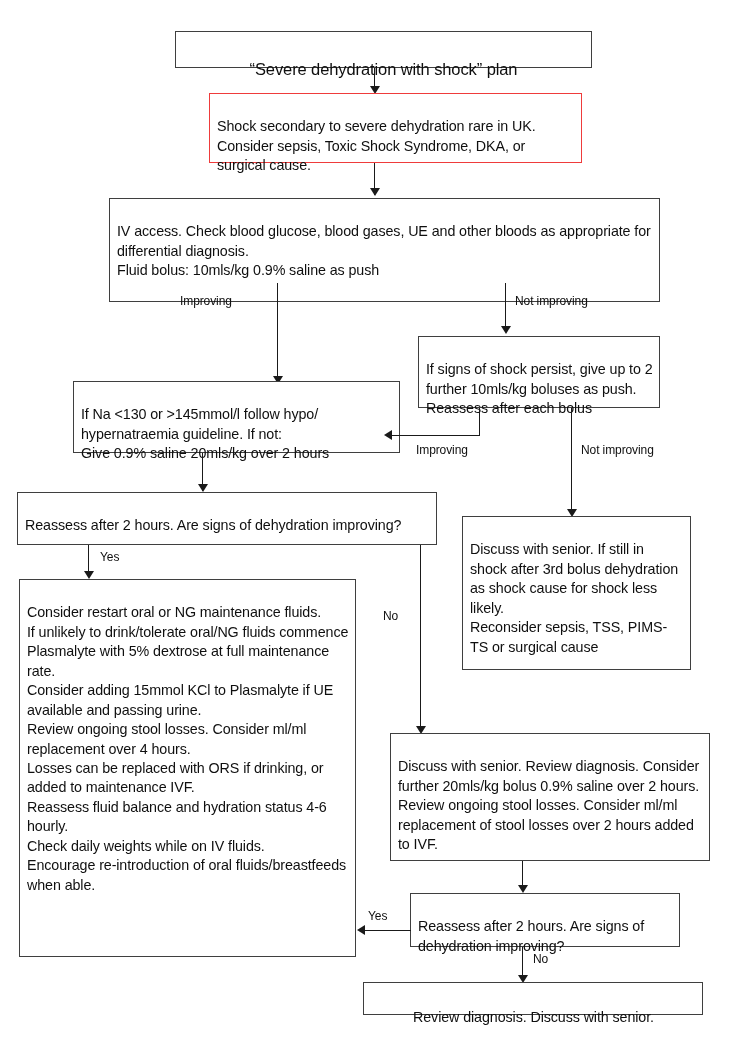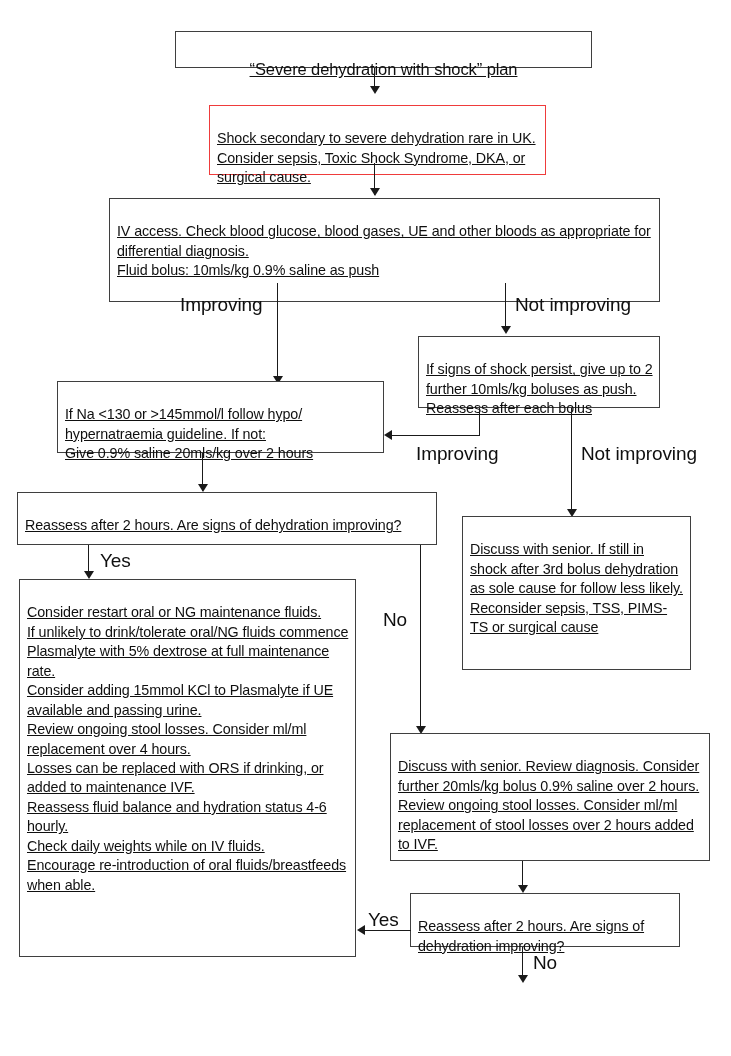--- a/index.html
+++ b/index.html
@@ -22,37 +22,36 @@
     position: absolute;
     box-sizing: border-box;
     border: 1px solid #3f3f3f;
     background: #ffffff;
     font-size: 14.3px;
     line-height: 1.36;
     color: #0f0f0f;
     padding: 4px 6px 4px 7px;
     white-space: pre-line;
     letter-spacing: -0.1px;
-    text-decoration: underline;
   }
   .box.red {
     border: 1.3px solid #ef3b3b;
   }
   .box.title {
     font-size: 16.5px;
     text-align: center;
     padding: 6px 14px;
     line-height: 1.3;
   }
   .box.center-text {
     text-align: center;
   }
   .lbl {
     position: absolute;
-    font-size: 19px;
+    font-size: 12px;
     color: #0f0f0f;
     line-height: 1.2;
     white-space: nowrap;
     letter-spacing: -0.1px;
   }
   .vline {
     position: absolute;
     width: 0;
     border-left: 1.4px solid #1a1a1a;
   }
@@ -82,21 +81,21 @@
 
 <div id="page">
 
   <div class="box title" style="left:175px; top:31px; width:417px; height:37px;">
     <span>“Severe dehydration with shock” plan</span>
   </div>
 
   <div class="vline" style="left:374px; top:68px; height:22px;"></div>
   <div class="arr-down" style="left:369.5px; top:86px;"></div>
 
-  <div class="box red" style="left:209px; top:105px; width:337px; height:70px;">
+  <div class="box red" style="left:209px; top:93px; width:373px; height:70px;">
     <span>Shock secondary to severe dehydration rare in UK. Consider sepsis, Toxic Shock Syndrome, DKA, or surgical cause.</span>
   </div>
 
   <div class="vline" style="left:374px; top:163px; height:32px;"></div>
   <div class="arr-down" style="left:369.5px; top:188px;"></div>
 
   <div class="box" style="left:109px; top:198px; width:551px; height:104px;">
     <span>IV access. Check blood glucose, blood gases, UE and other bloods as appropriate for differential diagnosis.
 Fluid bolus: 10mls/kg  0.9% saline as push</span>
   </div>
@@ -106,21 +105,21 @@
   <div class="lbl" style="left:180px; top:294px;">Improving</div>
 
   <div class="vline" style="left:505px; top:283px; height:47px;"></div>
   <div class="arr-down" style="left:500.5px; top:326px;"></div>
   <div class="lbl" style="left:515px; top:294px;">Not improving</div>
 
   <div class="box" style="left:418px; top:336px; width:242px; height:72px;">
     <span>If signs of shock persist, give up to 2 further 10mls/kg boluses as push. Reassess after each bolus</span>
   </div>
 
-  <div class="box" style="left:57px; top:381px; width:327px; height:72px;">
+  <div class="box" style="left:73px; top:381px; width:327px; height:72px;">
     <span>If Na &lt;130 or &gt;145mmol/l follow hypo/ hypernatraemia guideline. If not:
 Give 0.9% saline 20mls/kg over 2 hours</span>
   </div>
 
   <div class="vline" style="left:479px; top:408px; height:28px;"></div>
   <div class="hline" style="left:392px; top:435px; width:88px;"></div>
   <div class="arr-left" style="left:384px; top:430px;"></div>
   <div class="lbl" style="left:416px; top:443px;">Improving</div>
 
   <div class="vline" style="left:571px; top:408px; height:106px;"></div>
@@ -147,21 +146,21 @@
 If unlikely to drink/tolerate oral/NG fluids commence Plasmalyte with 5% dextrose at full maintenance rate.
 Consider adding 15mmol KCl to Plasmalyte if UE available and passing urine.
 Review ongoing stool losses.  Consider ml/ml replacement over 4 hours.
 Losses can be replaced with ORS if drinking, or added to maintenance IVF.
 Reassess fluid balance and hydration status 4-6 hourly.
 Check daily weights while on IV fluids.
 Encourage re-introduction of oral fluids/breastfeeds when able.</span>
   </div>
 
   <div class="box" style="left:462px; top:516px; width:229px; height:154px;">
-    <span>Discuss with senior. If still in shock after 3rd bolus dehydration as sole cause for follow less likely.
+    <span>Discuss with senior. If still in shock after 3rd bolus dehydration as shock cause for shock less likely.
 Reconsider sepsis, TSS, PIMS-TS or surgical cause</span>
   </div>
 
   <div class="box" style="left:390px; top:733px; width:320px; height:128px;">
     <span>Discuss with senior. Review diagnosis. Consider further 20mls/kg bolus 0.9% saline over 2 hours.
 Review ongoing stool losses. Consider ml/ml replacement of stool losses over 2 hours added to IVF.</span>
   </div>
 
   <div class="vline" style="left:522px; top:861px; height:29px;"></div>
   <div class="arr-down" style="left:517.5px; top:885px;"></div>
@@ -171,14 +170,17 @@
   </div>
 
   <div class="hline" style="left:365px; top:930px; width:46px;"></div>
   <div class="arr-left" style="left:357px; top:925px;"></div>
   <div class="lbl" style="left:368px; top:909px;">Yes</div>
 
   <div class="vline" style="left:522px; top:947px; height:33px;"></div>
   <div class="arr-down" style="left:517.5px; top:975px;"></div>
   <div class="lbl" style="left:533px; top:952px;">No</div>
 
+  <div class="box center-text" style="left:363px; top:982px; width:340px; height:33px; padding-top:6px;">
+    <span>Review diagnosis. Discuss with senior.</span>
+  </div>
 
 </div>
 
 </body></html>

